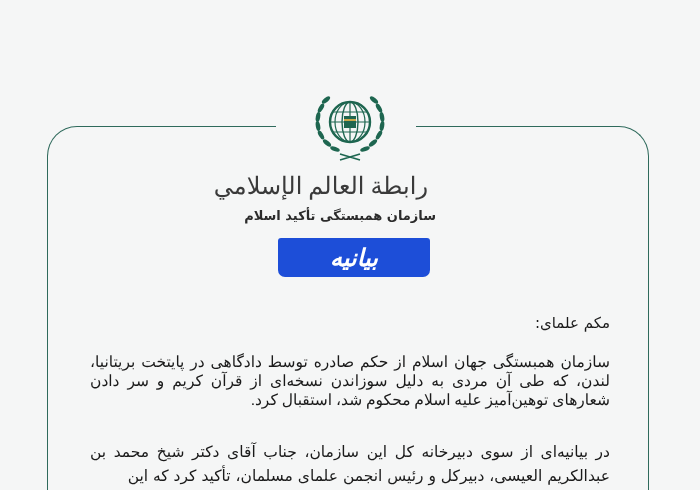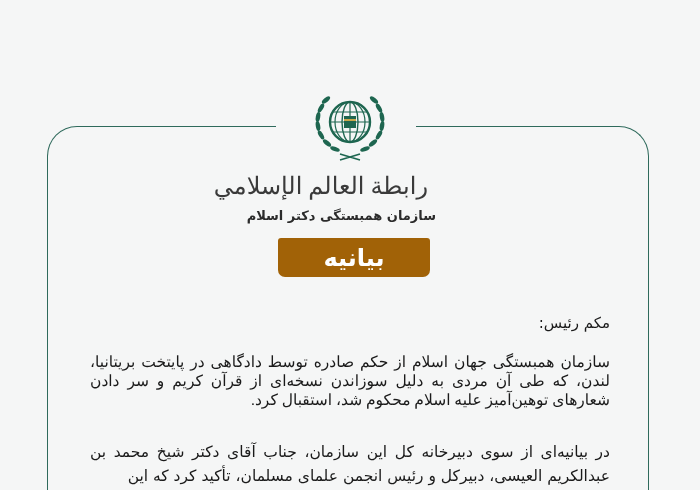--- a/index.html
+++ b/index.html
@@ -48,23 +48,23 @@
       text-align: center;
       font-size: 13px; font-weight: bold;
       color: #2b2b2b;
       direction: rtl;
       white-space: nowrap;
     }
     .title-box {
       position: absolute;
       left: 278px; top: 238px;
       width: 152px; height: 39px;
-      background: #a16207;
+      background: #1d4ed8;
       border-radius: 3px 3px 7px 7px;
-      display: flex; align-items: center; justify-content: center;
+      display: flex; align-items: center; justify-content: center; font-style: italic;
     }
     .title-box span {
       color: #ffffff;
       font-size: 24px; font-weight: bold;
       direction: rtl;
     }
     .body-text {
       position: absolute;
       left: 90px; width: 520px;
       direction: rtl; text-align: justify;
@@ -110,21 +110,21 @@
     <line x1="18" y1="36" x2="58" y2="36" stroke="#1e6650" stroke-width="1.2"></line>
     <line x1="21" y1="26" x2="55" y2="26" stroke="#1e6650" stroke-width="1.1"></line>
     <line x1="21" y1="46" x2="55" y2="46" stroke="#1e6650" stroke-width="1.1"></line>
 
     <rect x="32" y="30" width="12" height="12" fill="#1e6650"></rect>
     <rect x="32" y="33" width="12" height="2" fill="#c9a94a"></rect>
   </svg>
 </div>
 
 <div class="calligraphy">رابطة العالم الإسلامي</div>
-<div class="subtitle">سازمان همبستگی دکتر اسلام</div>
+<div class="subtitle">سازمان همبستگی تأکید اسلام</div>
 
 <div class="title-box">
   <span>بیانیه</span>
 </div>
 
-<div class="body-text salutation">مکم رئیس:</div>
+<div class="body-text salutation">مکم علمای:</div>
 <div class="body-text para1">سازمان همبستگی جهان اسلام از حکم صادره توسط دادگاهی در پایتخت بریتانیا، لندن، که طی آن مردی به دلیل سوزاندن نسخه‌ای از قرآن کریم و سر دادن شعارهای توهین‌آمیز علیه اسلام محکوم شد، استقبال کرد.</div>
 <div class="body-text para2">در بیانیه‌ای از سوی دبیرخانه کل این سازمان، جناب آقای دکتر شیخ محمد بن عبدالکریم العیسی، دبیرکل و رئیس انجمن علمای مسلمان، تأکید کرد که این</div>
 
 </body></html>

